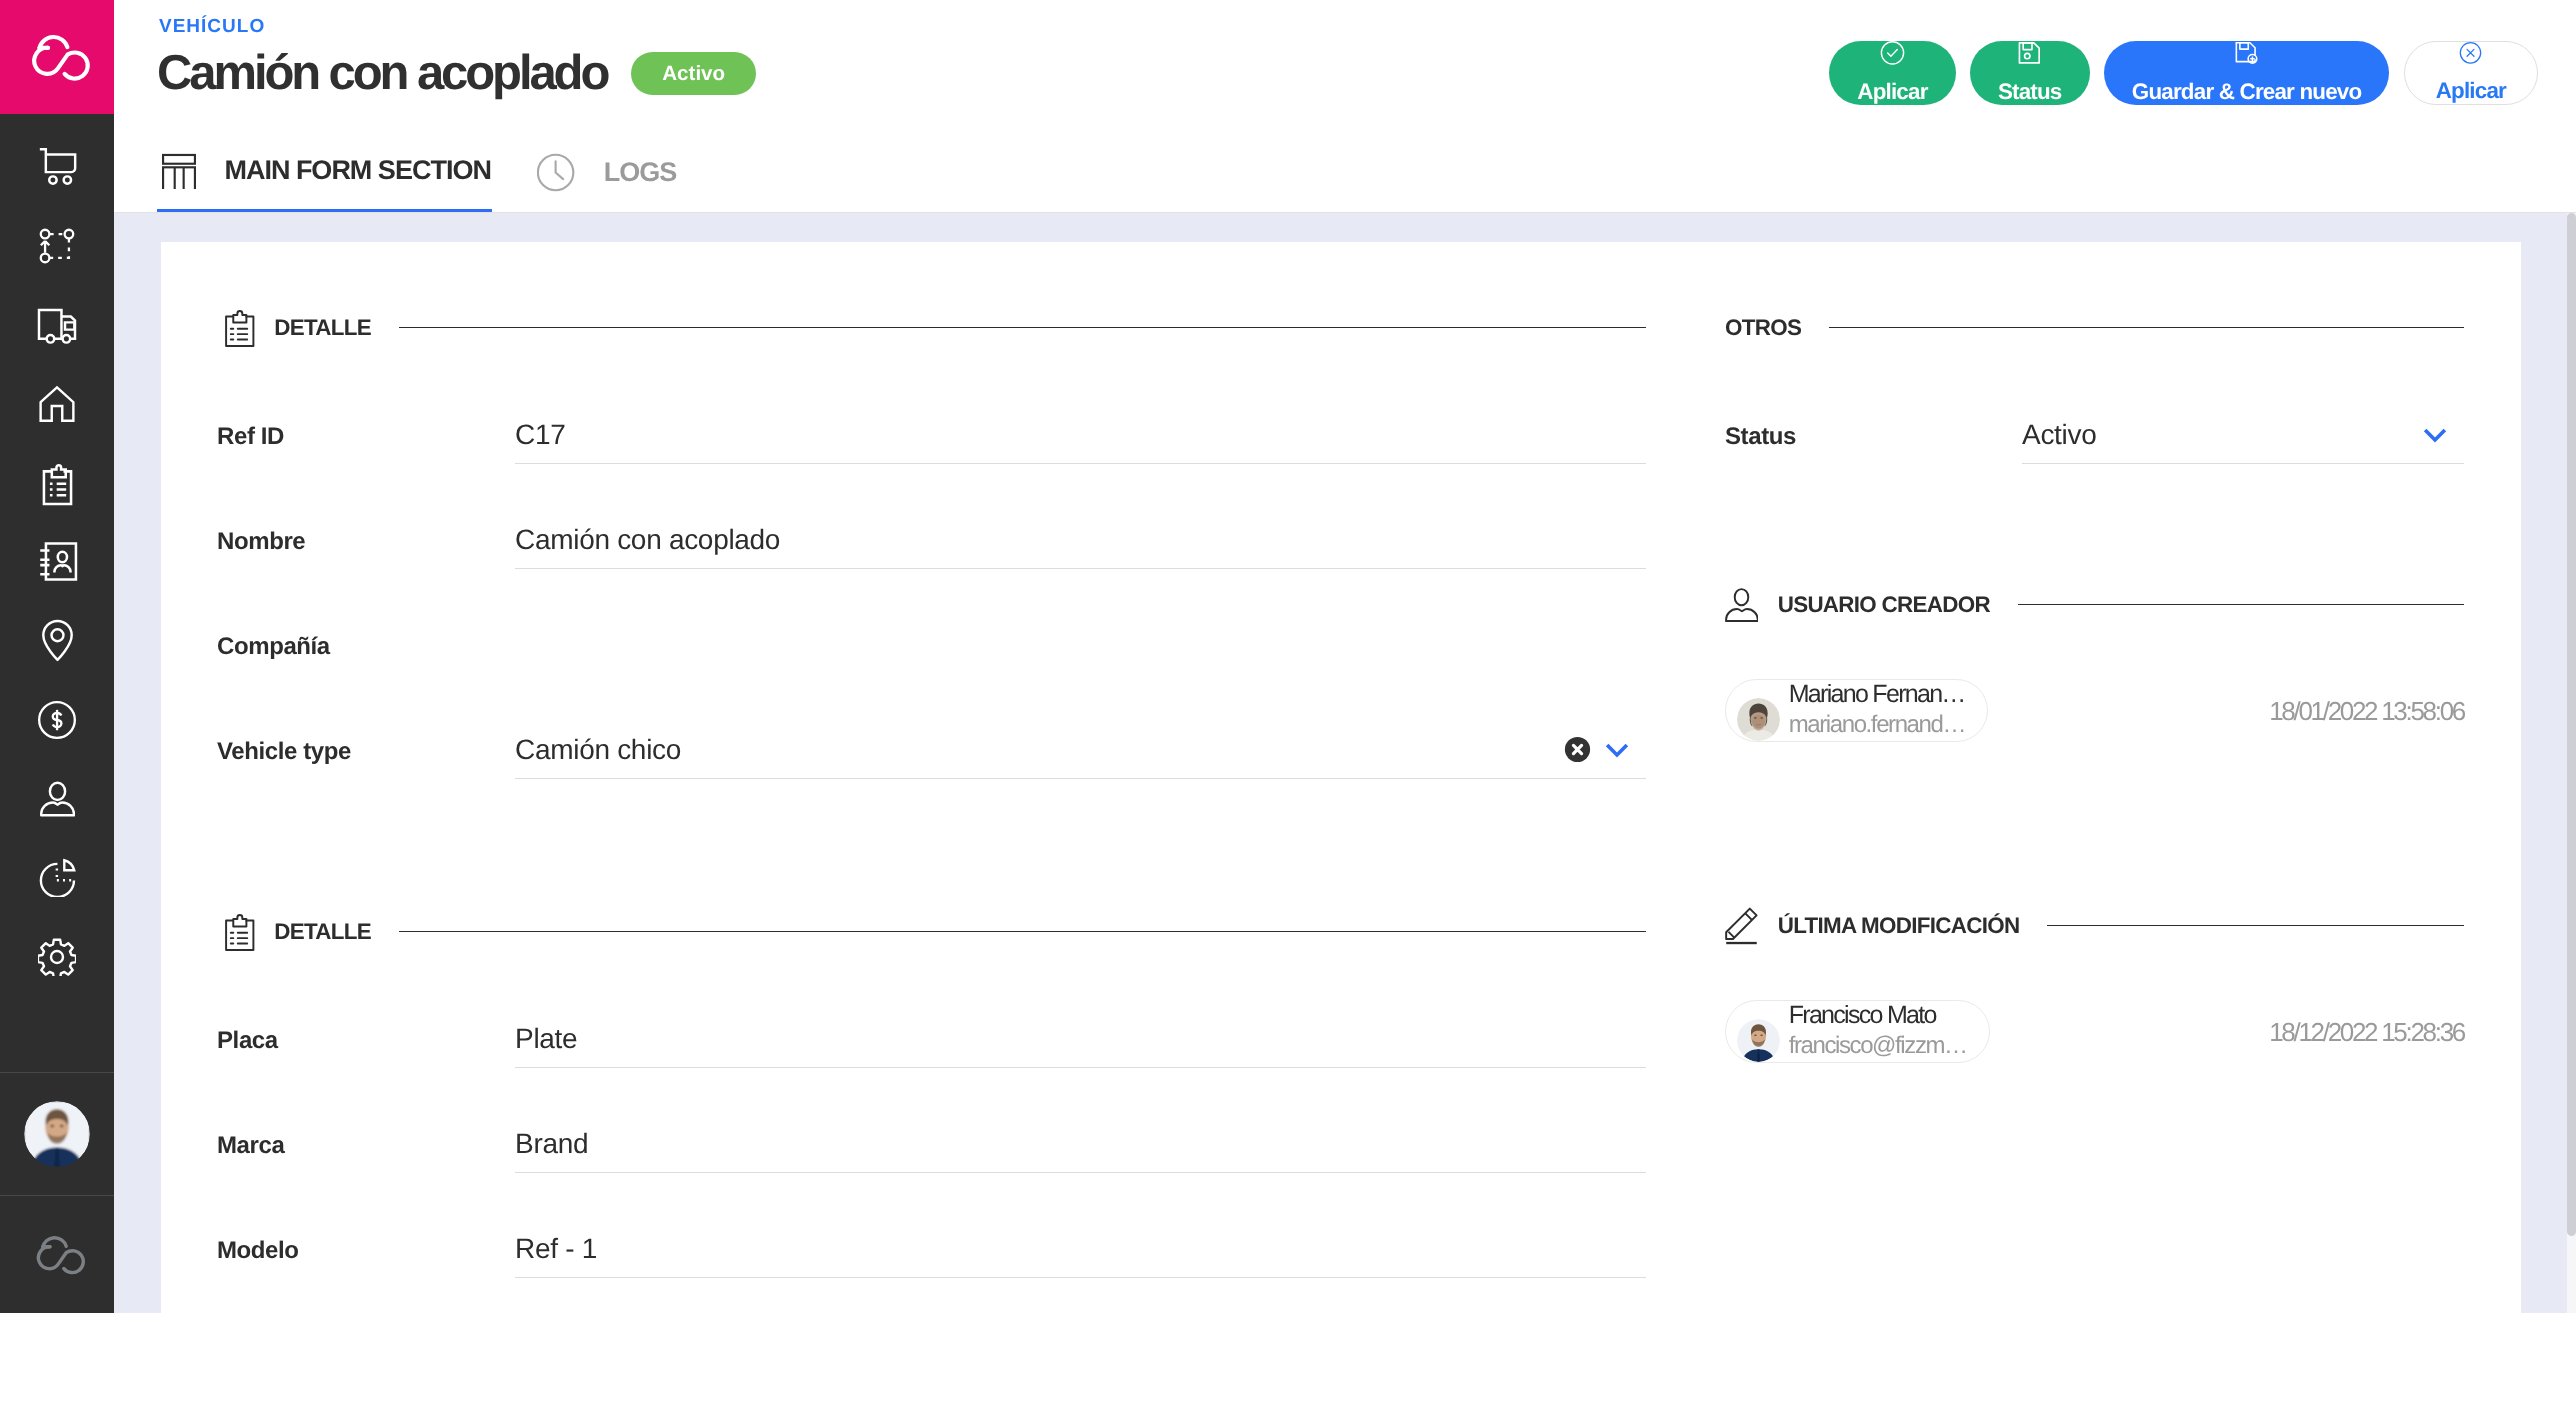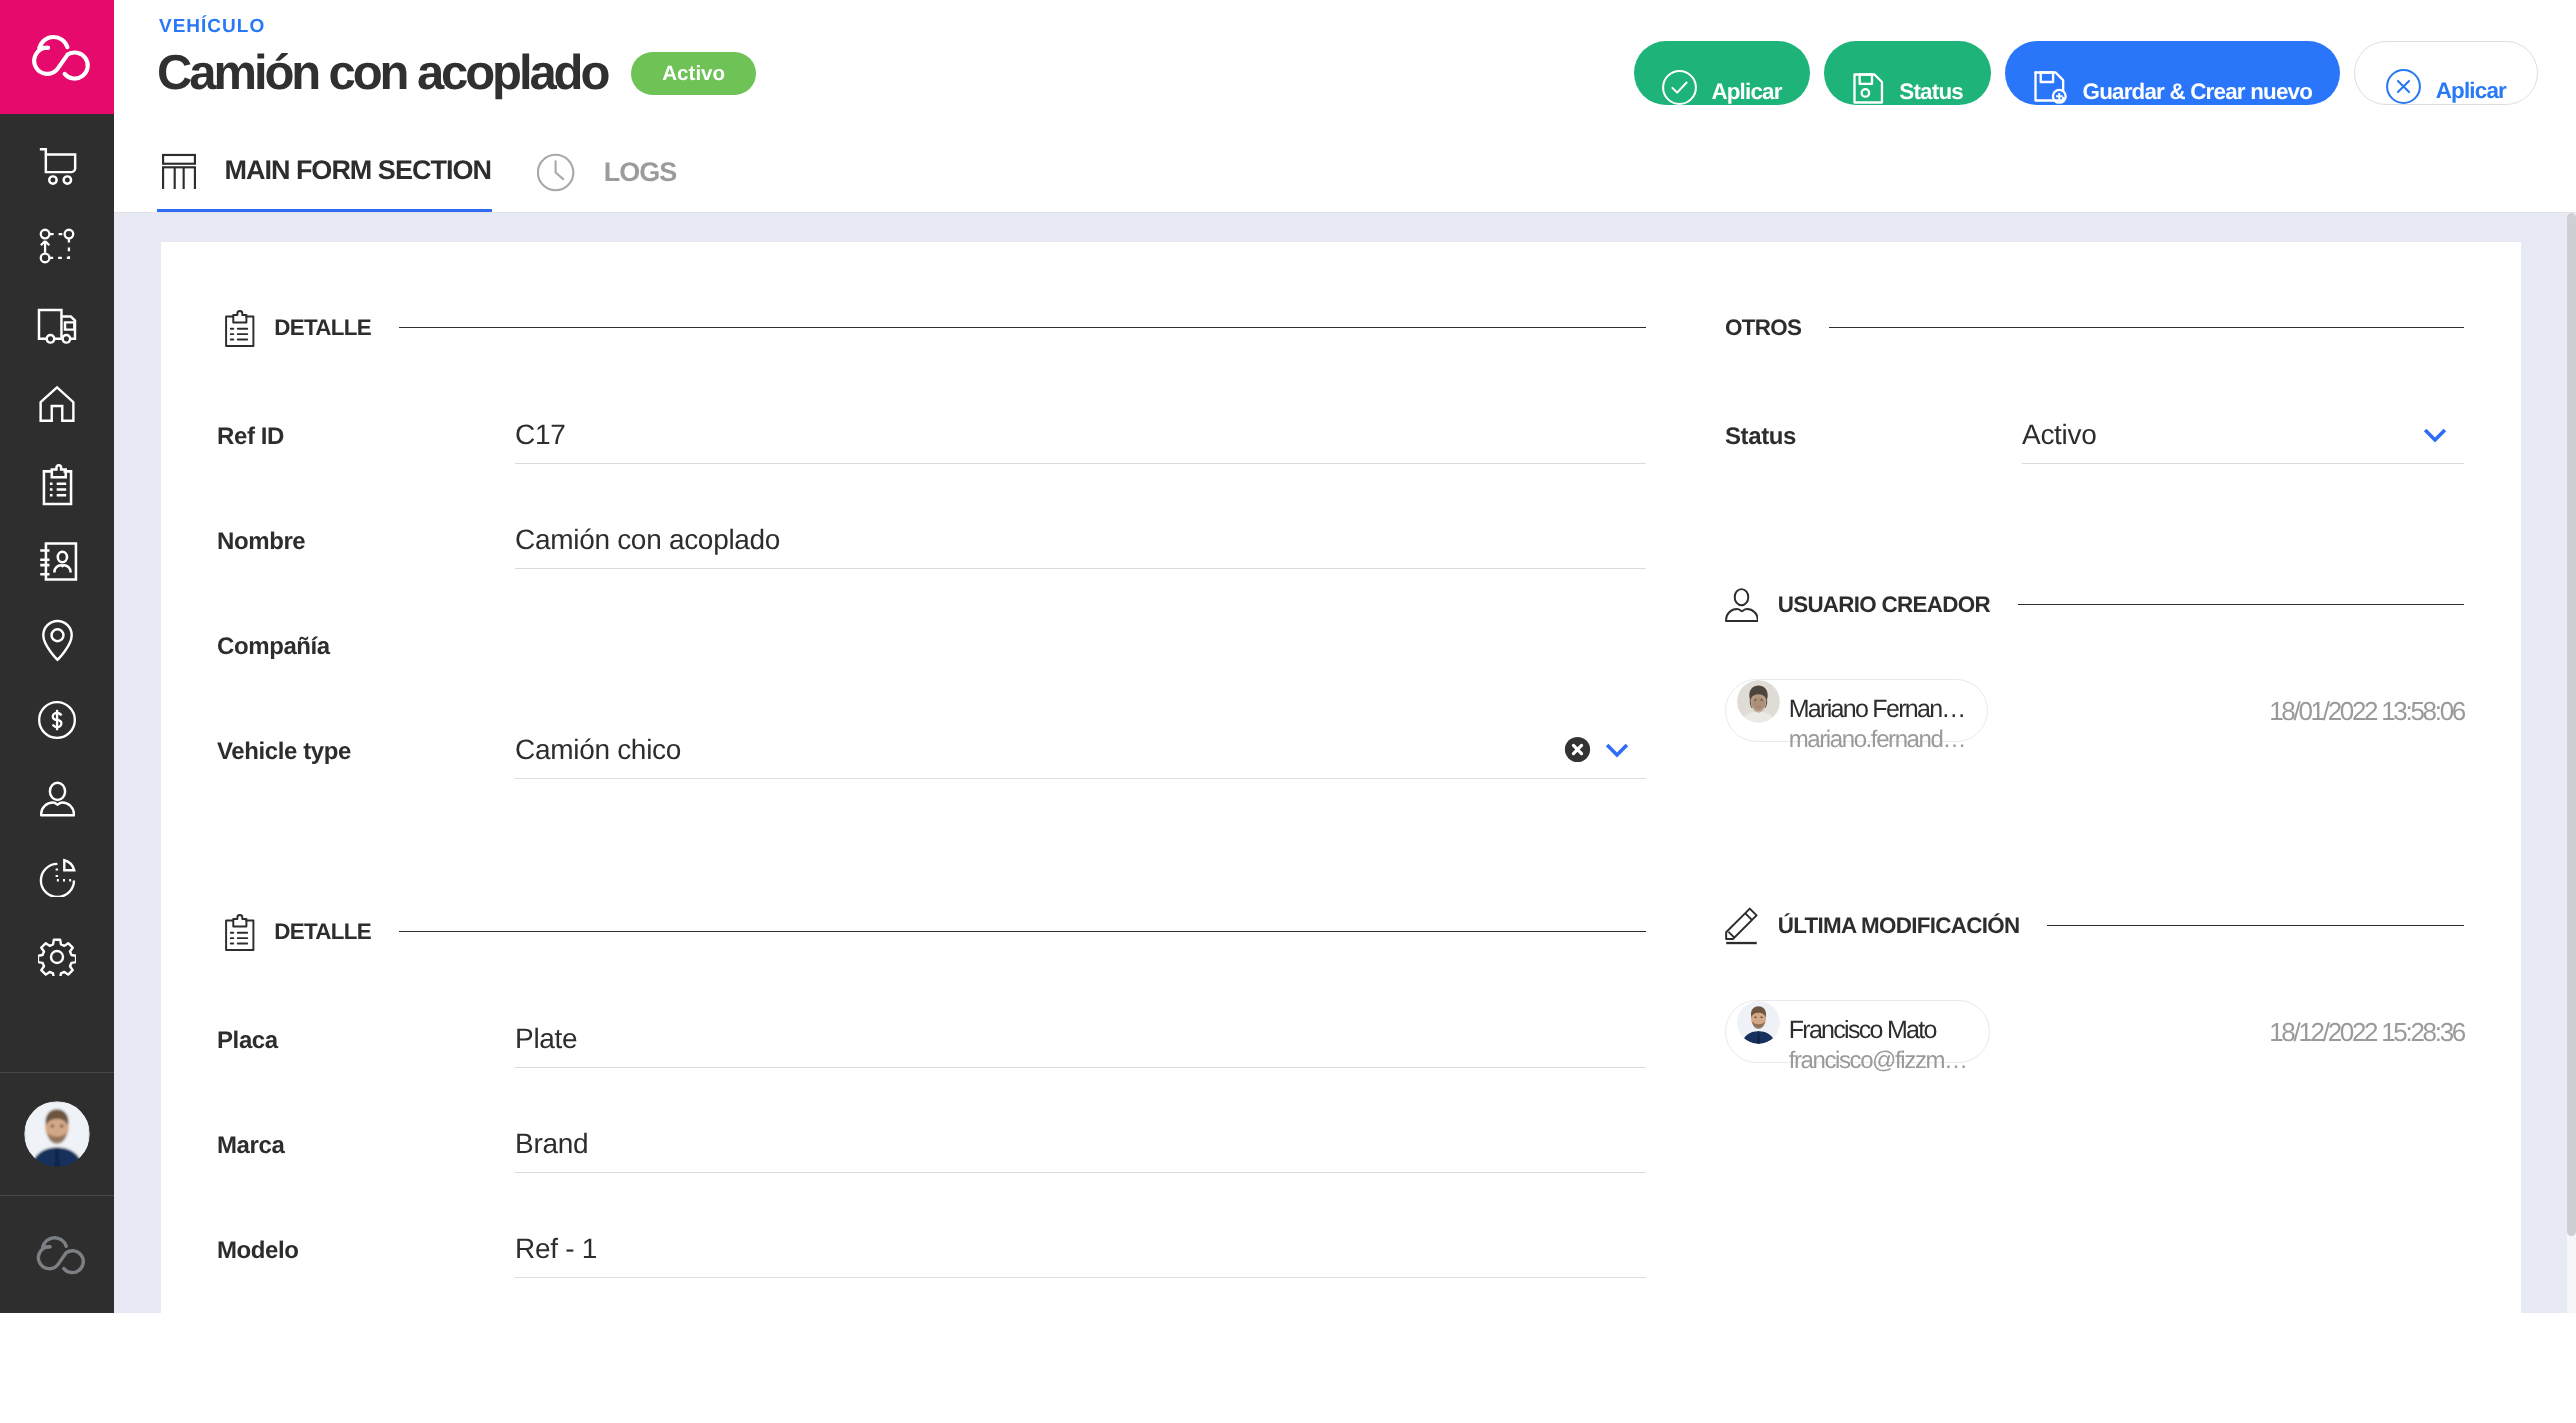--- a/index.html
+++ b/index.html
@@ -19,21 +19,21 @@
   .avatar-img{width:66px;height:66px;border-radius:50%;overflow:hidden;display:block;}
 
   
   .main{flex:1 1 auto;display:flex;flex-direction:column;min-width:0;position:relative;}
   .topbar{height:213px;background:#fff;position:relative;flex:0 0 213px;}
   .crumb{position:absolute;left:45px;top:16px;font-size:19px;font-weight:700;letter-spacing:1px;color:#2979f7;}
   .title-row{position:absolute;left:43px;top:43px;display:flex;align-items:center;gap:24px;}
   .title{font-size:49px;font-weight:700;color:#303030;line-height:1.25;letter-spacing:-3.1px;}
   .pill{background:#6ec256;color:#fff;border-radius:89px;font-size:20.6px;font-weight:700;padding:10.7px 31px;line-height:21.5px;}
   .actions{position:absolute;right:38px;top:41px;display:flex;gap:14.3px;align-items:center;}
-  .btn{border-radius:89px;display:flex;align-items:flex-end;gap:14.3px;padding:0 28px;height:64px;font-size:22.4px;font-weight:700;letter-spacing:-0.8px;cursor:pointer;white-space:nowrap;}
+  .btn{border-radius:89px;display:flex;align-items:center;gap:14.3px;padding:0 28px;height:64px;font-size:22.4px;font-weight:700;letter-spacing:-0.8px;cursor:pointer;white-space:nowrap;flex-direction:column;}
   .btn.green{background:#1eb378;color:#fff;}
   .btn.blue{background:#2a76fa;color:#fff;}
   .btn.ghost{background:#fff;color:#2979f7;border:0.9px solid #dfdfdf;padding:0 31px;}
   .tabs{position:absolute;left:43px;bottom:0;display:flex;align-items:flex-end;}
   .tab{display:flex;align-items:center;gap:28px;height:82px;font-size:27px;font-weight:700;letter-spacing:-1px;cursor:pointer;}
   .tab.active{color:#2d2d2d;border-bottom:4.5px solid #2f6df6;padding-left:5.4px;padding-right:0.9px;}
   .tab.inactive{color:#9b9b9b;margin-left:45px;}
   .topbar-line{position:absolute;left:0;right:0;bottom:0;height:0.9px;background:#e2e2e2;}
 
   .content{flex:1 1 auto;background:#e7e9f5;overflow:hidden;position:relative;}
@@ -55,21 +55,21 @@
   .frow{display:flex;align-items:flex-end;}
   .flabel{width:298px;flex:0 0 298px;font-size:24px;font-weight:700;color:#2d2d2d;padding-bottom:13.4px;letter-spacing:-0.4px;margin-left:-8px;padding-right:0px;}
   .fctl{flex:1;position:relative;}
   .fval{font-size:28px;color:#2d2d2d;padding-bottom:11.6px;line-height:1.2;letter-spacing:-0.3px;}
   .funder{height:0.9px;background:#dcdcdc;}
   .ficons{position:absolute;right:14.3px;bottom:14.3px;display:flex;align-items:center;gap:10.7px;}
   .ficons .clearbtn{cursor:pointer;display:flex;}
   .ficons .chev{cursor:pointer;display:flex;}
 
   .userrow{display:flex;align-items:center;justify-content:space-between;}
-  .chip{display:inline-flex;align-items:flex-start;border:0.9px solid #e9e9e9;border-radius:89px;padding:0 22.4px 0 10.7px;background:#fff;height:63px;}
+  .chip{display:inline-flex;align-items:flex-end;border:0.9px solid #e9e9e9;border-radius:89px;padding:0 22.4px 0 10.7px;background:#fff;height:63px;}
   .chip-av{width:43px;height:43px;border-radius:50%;overflow:hidden;flex:0 0 43px;}
   .chip-txt{margin-left:9px;display:flex;flex-direction:column;gap:0px;padding-top:9px;}
   .chip-name{font-size:25px;color:#2d2d2d;line-height:32px;padding-top:3.6px;white-space:nowrap;letter-spacing:-1.7px;}
   .chip-mail{font-size:24px;color:#9a9a9a;line-height:29px;padding-bottom:1.8px;white-space:nowrap;letter-spacing:-1.4px;}
   .userdate{font-size:26px;color:#9a9a9a;white-space:nowrap;letter-spacing:-2.3px;line-height:1;}
 </style>
 </head>
 <body>
 
 <div class="app">

